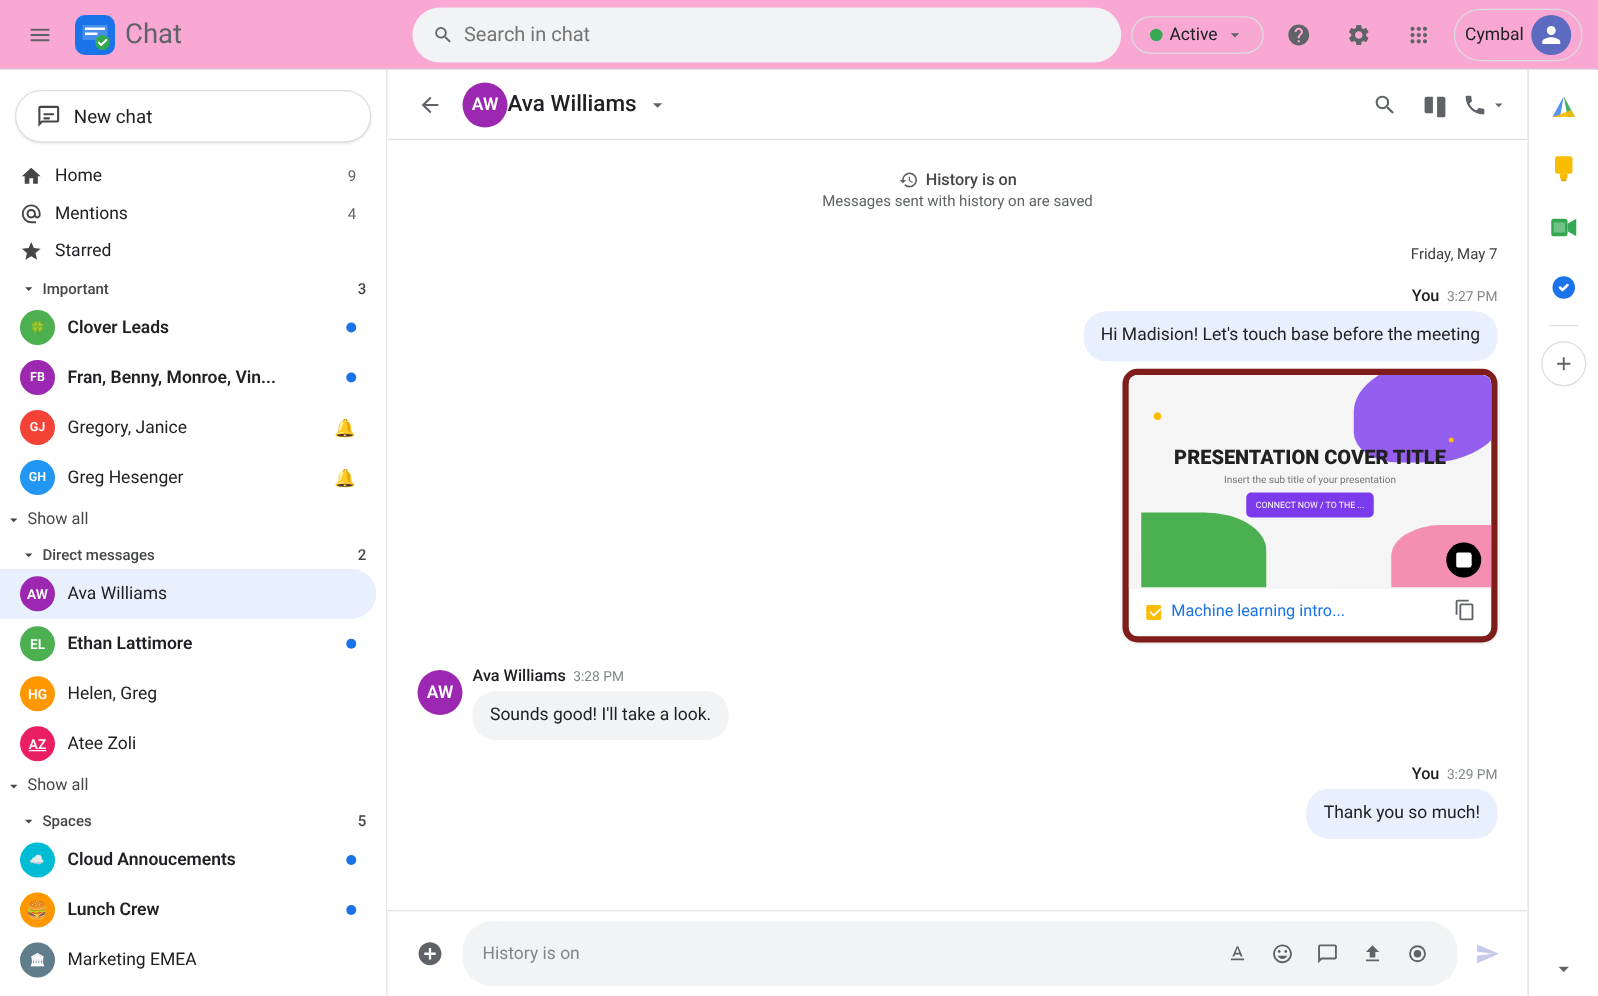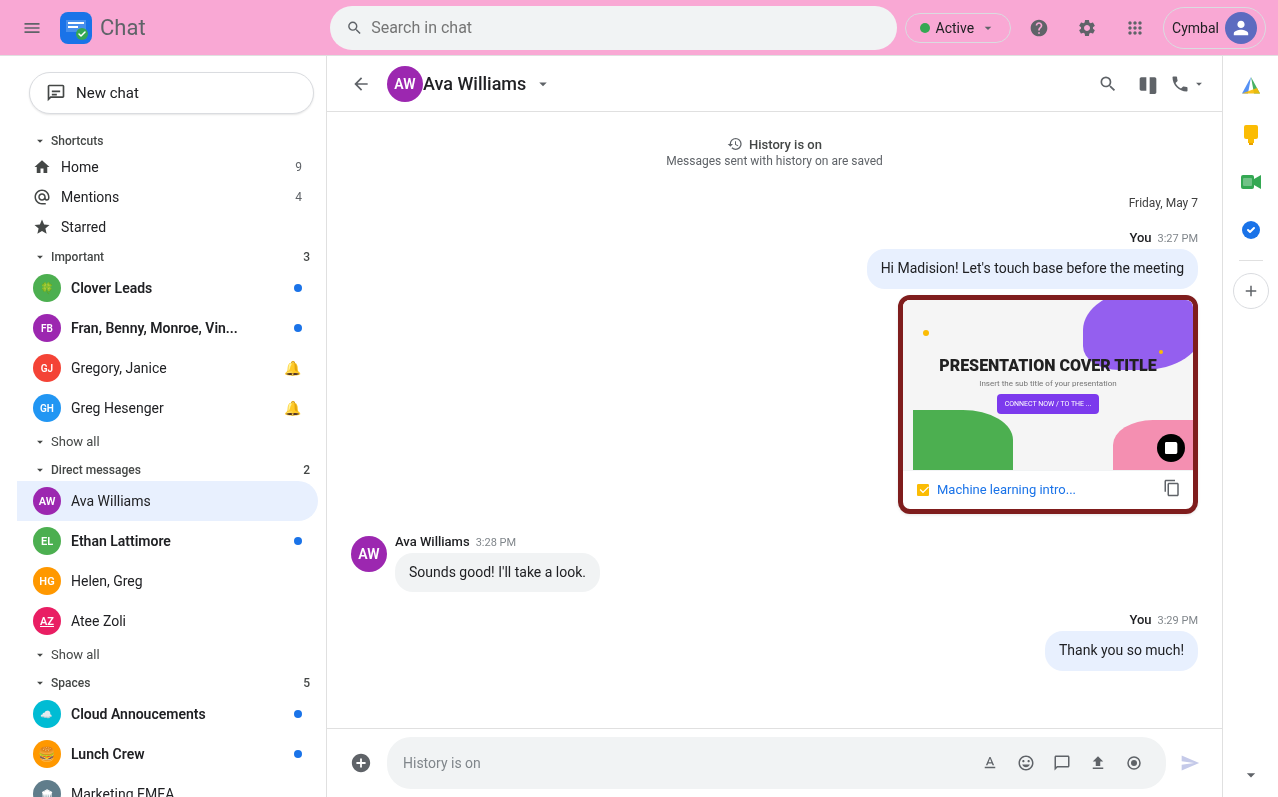--- a/index.html
+++ b/index.html
@@ -22,33 +22,33 @@
     .status-dot { width: 10px; height: 10px; border-radius: 50%; background: #34a853; }
     .icon-btn { width: 40px; height: 40px; border-radius: 50%; display: flex; align-items: center; justify-content: center; cursor: pointer; color: #5f6368; }
     .apps-btn { width: 40px; height: 40px; border-radius: 50%; display: flex; align-items: center; justify-content: center; cursor: pointer; }
     .avatar-account { width: 32px; height: 32px; border-radius: 50%; background: #9c27b0; display: flex; align-items: center; justify-content: center; color: white; font-size: 13px; }
     .account-area { display: flex; align-items: center; gap: 6px; border: 1px solid #dadce0; border-radius: 24px; padding: 4px 8px; cursor: pointer; }
 
     
     .layout { display: flex; width: 1278px; height: 797px; padding-top: 56px; }
 
     
-    .sidebar { width: 310px; flex-shrink: 0; height: 100%; overflow-y: auto; border-right: 1px solid #e0e0e0; padding: 8px 0; background: #fff; margin-left: 17px; }
+    .sidebar { width: 310px; flex-shrink: 0; height: 100%; overflow-y: auto; border-right: 1px solid #e0e0e0; padding: 8px 0; background: #fff; }
     .new-chat-btn { display: flex; align-items: center; gap: 10px; margin: 8px 12px 12px; padding: 10px 16px; border-radius: 24px; background: #fff; border: 1px solid #dadce0; cursor: pointer; font-size: 15px; color: #202124; box-shadow: 0 1px 2px rgba(0,0,0,0.1); }
     .section-header { display: flex; align-items: center; justify-content: space-between; padding: 8px 16px 4px; cursor: pointer; }
     .section-title { font-size: 12px; color: #444746; font-weight: 500; }
     .section-count { font-size: 12px; color: #444746; font-weight: 500; }
     .sidebar-item { display: flex; align-items: center; gap: 10px; padding: 6px 16px; cursor: pointer; border-radius: 0 24px 24px 0; margin-right: 8px; position: relative; }
     .sidebar-item.active { background: #e8f0fe; }
     .sidebar-item-label { font-size: 14px; color: #202124; flex: 1; white-space: nowrap; overflow: hidden; text-overflow: ellipsis; }
     .sidebar-item-label.bold { font-weight: 600; }
     .badge-blue { width: 8px; height: 8px; border-radius: 50%; background: #1a73e8; flex-shrink: 0; }
     .badge-count { font-size: 12px; color: #5f6368; }
     .bell-icon { color: #5f6368; font-size: 14px; }
-    .show-all { display: flex; align-items: center; gap: 4px; padding: 6px 16px; cursor: pointer; font-size: 13px; color: #444746; }
+    .show-all { display: flex; align-items: center; gap: 4px; padding: 6px 4px; cursor: pointer; font-size: 13px; color: #444746; }
     .avatar-img { width: 28px; height: 28px; border-radius: 50%; flex-shrink: 0; overflow: hidden; display: flex; align-items: center; justify-content: center; font-size: 11px; font-weight: 600; color: #fff; }
 
     
     .chat-area { flex: 1; display: flex; flex-direction: column; height: 100%; background: #fff; }
     .chat-header { display: flex; align-items: center; padding: 12px 16px; border-bottom: 1px solid #e0e0e0; height: 56px; }
     .back-btn { width: 36px; height: 36px; border-radius: 50%; display: flex; align-items: center; justify-content: center; cursor: pointer; color: #5f6368; margin-right: 8px; }
     .chat-title { font-size: 18px; color: #202124; font-weight: 500; }
     .chat-title-area { display: flex; align-items: center; gap: 8px; cursor: pointer; flex: 1; }
     .chat-header-actions { display: flex; align-items: center; gap: 4px; }
     .header-icon-btn { width: 36px; height: 36px; border-radius: 50%; display: flex; align-items: center; justify-content: center; cursor: pointer; color: #5f6368; }
@@ -169,27 +169,20 @@
 
   <div class="sidebar">
 
     <div class="new-chat-btn">
       <svg width="20" height="20" viewBox="0 0 24 24" fill="#444746">
         <path d="M20 2H4c-1.1 0-2 .9-2 2v18l4-4h14c1.1 0 2-.9 2-2V4c0-1.1-.9-2-2-2zm0 14H5.17L4 17.17V4h16v12zm-3-7H7v2h10V9zm-4 4H7v2h6v-2z"></path>
       </svg>
       <span>New chat</span>
     </div>
 
-    <div class="section-header">
-      <svg width="14" height="14" viewBox="0 0 24 24" fill="#444746">
-          <path d="M7 10l5 5 5-5z"></path>
-        </svg>
-      <span class="section-title" style="margin-left:4px;">Shortcuts</span>
-      <div class="spacer"></div>
-    </div>
     <div class="sidebar-item">
       <svg width="18" height="18" viewBox="0 0 24 24" fill="#444746">
           <path d="M10 20v-6h4v6h5v-8h3L12 3 2 12h3v8z"></path>
         </svg>
       <span class="sidebar-item-label">Home</span>
       <span class="badge-count">9</span>
     </div>
     <div class="sidebar-item">
       <svg width="18" height="18" viewBox="0 0 24 24" fill="#444746">
           <path d="M12 2C6.48 2 2 6.48 2 12s4.48 10 10 10h5v-2h-5c-4.34 0-8-3.66-8-8s3.66-8 8-8 8 3.66 8 8v1.43c0 .79-.71 1.57-1.5 1.57s-1.5-.78-1.5-1.57V12c0-2.76-2.24-5-5-5s-5 2.24-5 5 2.24 5 5 5c1.38 0 2.64-.56 3.54-1.47.65.89 1.77 1.47 2.96 1.47 1.97 0 3.5-1.6 3.5-3.57V12c0-5.52-4.48-10-10-10zm0 13c-1.66 0-3-1.34-3-3s1.34-3 3-3 3 1.34 3 3-1.34 3-3 3z"></path>

